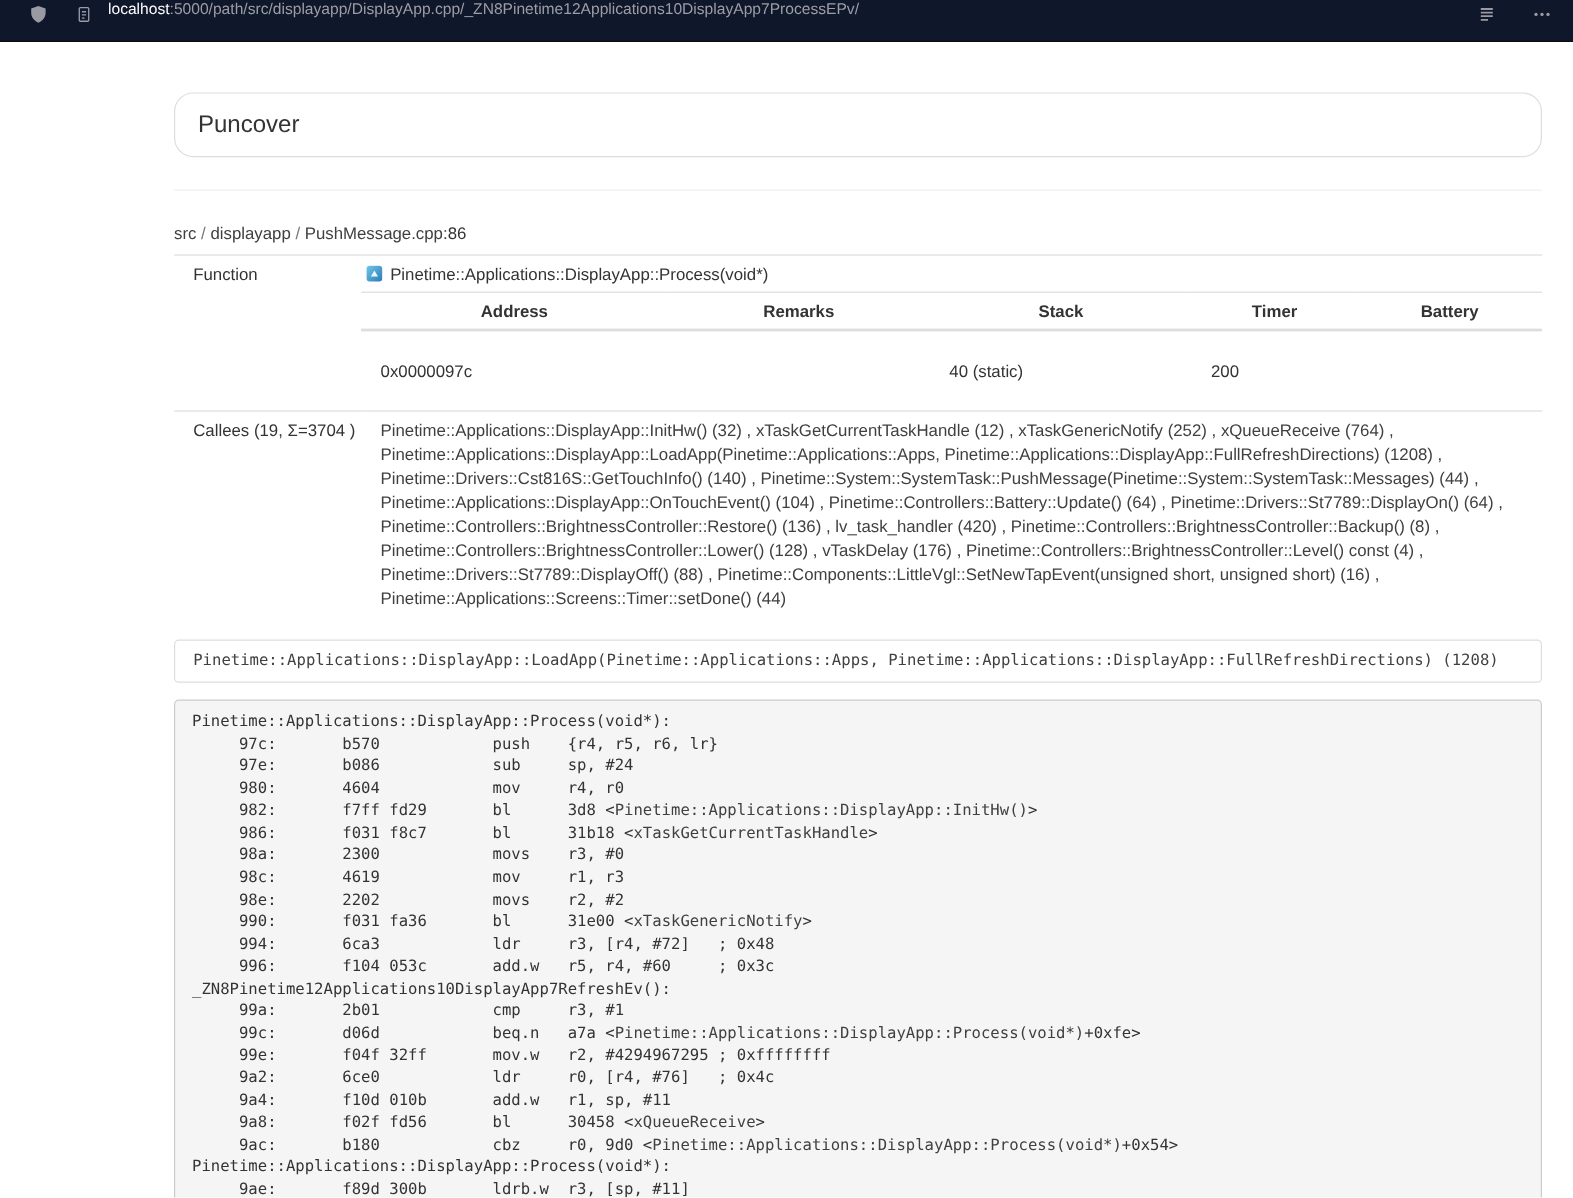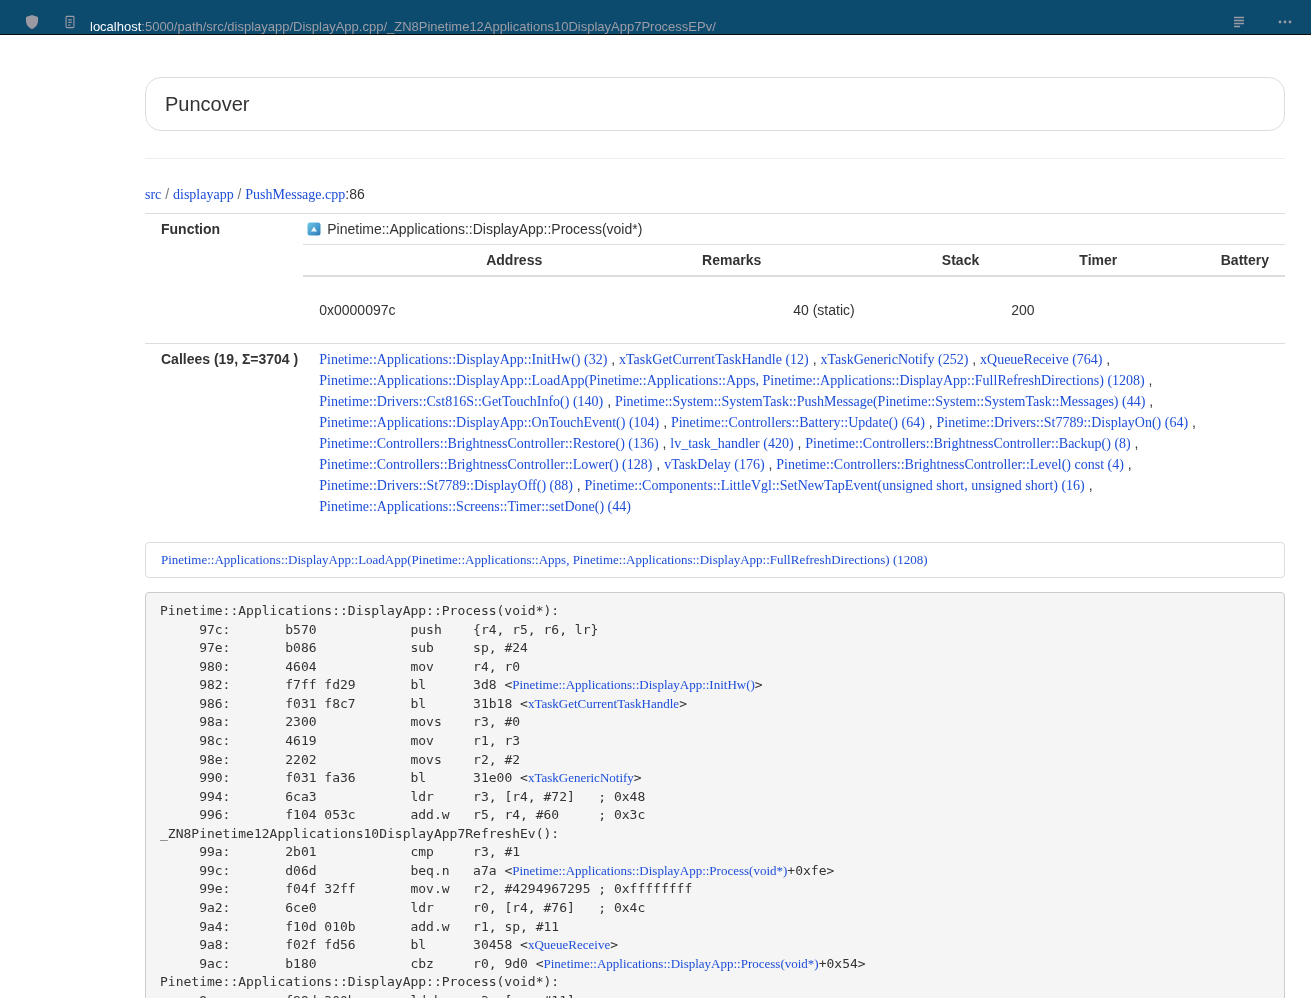--- a/index.html
+++ b/index.html
@@ -1,21 +1,21 @@
 <!DOCTYPE html>
 <html><head>
 <meta charset="utf-8">
 <style>
   * { box-sizing: border-box; margin: 0; padding: 0; }
   html, body { width: 1311px; height: 998px; overflow: hidden; background: #fff; }
   body { font-family: "Liberation Sans", "DejaVu Sans", sans-serif; font-size: 14px; color: #333; }
-  a { color: #1d4ed8; text-decoration: none; font-family: Liberation Serif, serif; }
+  a { color: #404040; text-decoration: none; }
 
   
-  .browser-bar { height: 35px; background: #0c4a6e; display: flex; align-items: flex-end; padding: 0 14px; border-bottom: 1px solid #0c0c0d; }
+  .browser-bar { height: 35px; background: #0f172a; display: flex; align-items: flex-start; padding: 0 14px; border-bottom: 1px solid #0c0c0d; }
   .tb-icon { display: inline-flex; align-items: center; justify-content: center; width: 24px; height: 24px; flex: 0 0 auto; }
   .tb-icon svg { display: block; }
   .shield { margin-left: 6px; }
   .pageinfo { margin-left: 14px; }
   .url { margin-left: 8px; font-size: 13px; color: #9d9da6; white-space: nowrap; overflow: hidden; }
   .url .domain { color: #fbfbfe; }
   .spacer { flex: 1 1 auto; }
   .reader { margin-right: 22px; }
 
   
@@ -26,29 +26,29 @@
   .panel h1 { font-size: 20px; font-weight: 500; color: #333; line-height: 22px; }
 
   hr.divider { border: none; border-top: 1px solid #eee; margin: 27px 0 0 0; }
 
   .breadcrumb { margin-top: 25px; line-height: 20px; }
   .breadcrumb .bc-sep { color: #777; }
 
   table.fn { width: 100%; border-collapse: collapse; margin: 8px 0 20px 0; }
   table.fn > tbody > tr > th,
   table.fn > tbody > tr > td { border-top: 1px solid #ddd; vertical-align: top; text-align: left; }
-  table.fn > tbody > tr > th { width: 151px; padding: 5px 5px 5px 16px; font-weight: 700; white-space: nowrap; line-height: 20px; }
+  table.fn > tbody > tr > th { width: 151px; padding: 5px 5px 5px 16px; font-weight: 400; white-space: nowrap; line-height: 20px; }
   table.fn td.cell { padding: 5px 16px; line-height: 20px; }
   table.fn td.fn-main { padding: 0; }
 
   .symbol-line { padding: 5px 5px 5px 4px; line-height: 20px; display: flex; align-items: center; gap: 6px; }
   .fn-icon { display: inline-flex; flex: 0 0 auto; }
 
   table.inner { width: 100%; border-collapse: collapse; }
-  table.inner thead th { border-top: 1px solid #ddd; border-bottom: 2px solid #ddd; padding: 5px 16px; text-align: right; font-weight: 700; line-height: 20px; }
+  table.inner thead th { border-top: 1px solid #ddd; border-bottom: 2px solid #ddd; padding: 5px 16px; text-align: center; font-weight: 700; line-height: 20px; }
   table.inner tbody td { padding: 23px 16px; line-height: 20px; }
   table.inner th:nth-child(1), table.inner td:nth-child(1) { width: 255px; }
   table.inner th:nth-child(2), table.inner td:nth-child(2) { width: 219px; }
   table.inner th:nth-child(3), table.inner td:nth-child(3) { width: 218px; }
   table.inner th:nth-child(4), table.inner td:nth-child(4) { width: 138px; }
 
   #callees-list a { white-space: nowrap; }
   #callees-list .sep { color: #333; }
 
   .symbol-box { border: 1px solid #ddd; border-radius: 4px; padding: 8px 15px; margin: 0 0 14px 0;

